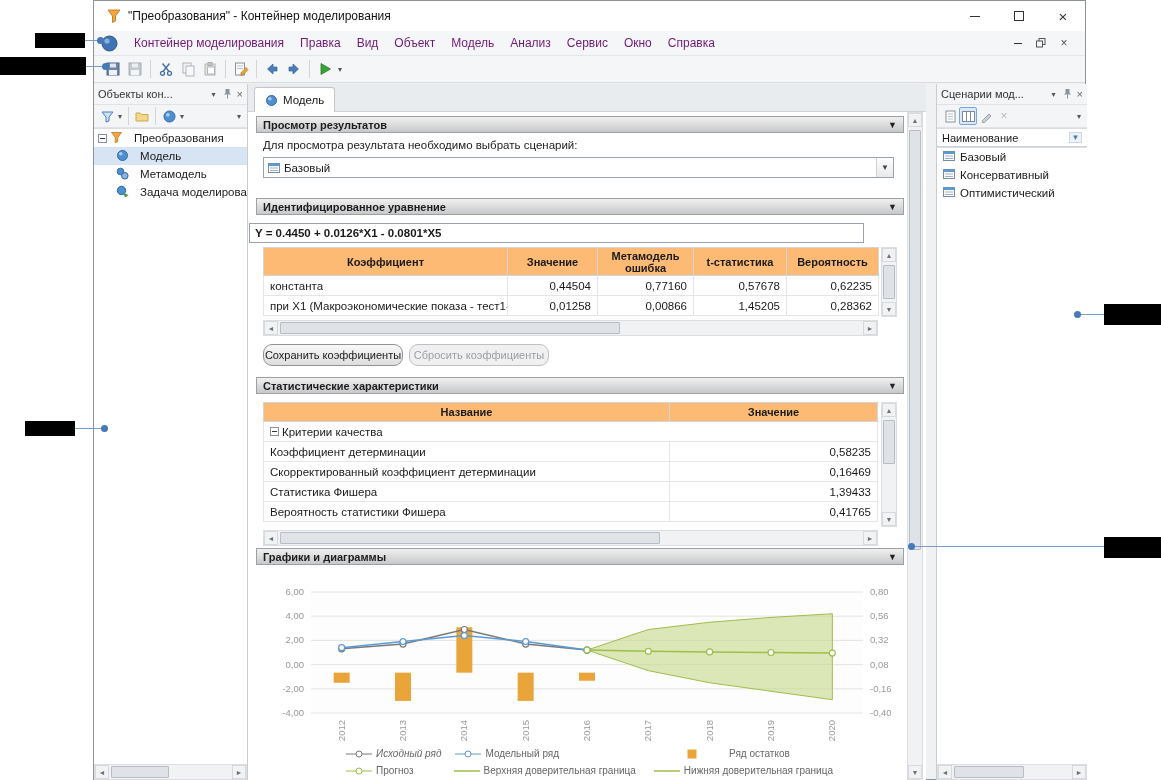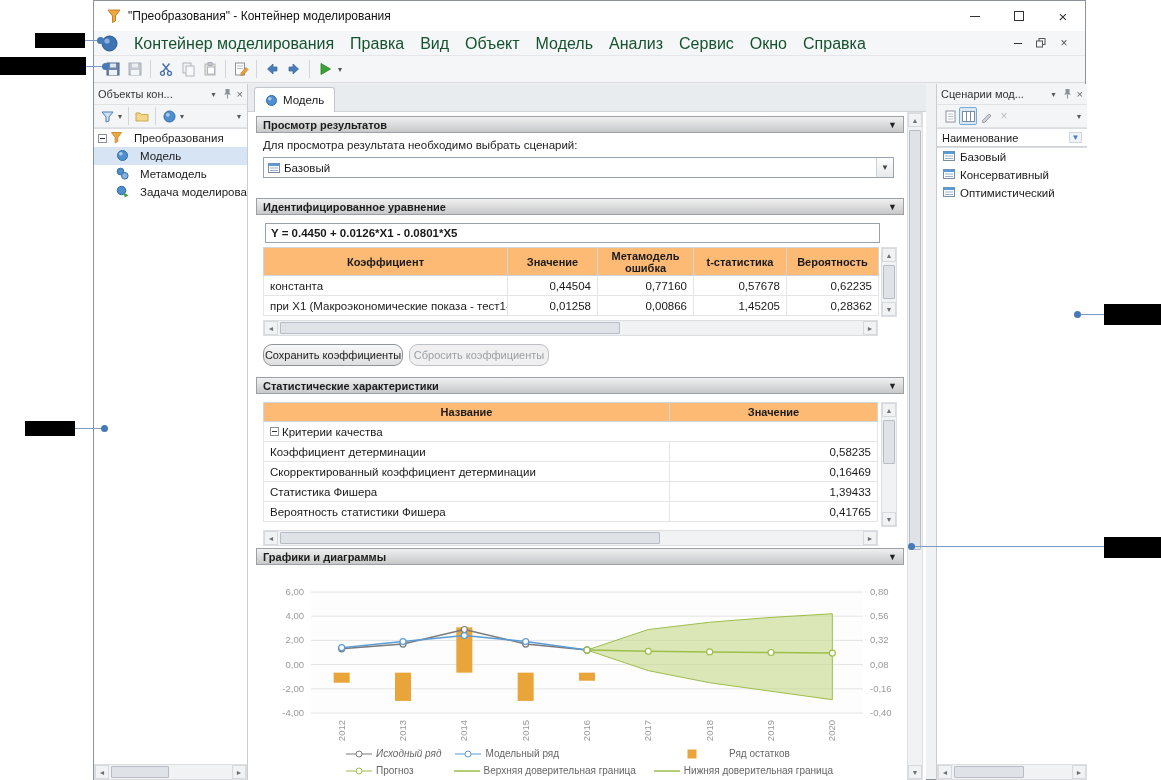--- a/index.html
+++ b/index.html
@@ -8,21 +8,21 @@
 .abs{position:absolute}
 
 #win{position:absolute;left:93px;top:0;width:993px;height:780px;background:#f0f1f3;border:1px solid #8e9299;z-index:1}
 #titlebar{position:absolute;left:0;top:0;width:100%;height:30px;background:#fff;display:flex;align-items:center}
 #titlebar .ttl{font-size:12px;color:#111;margin-left:6px}
 .wbtn{width:44px;height:29px;display:flex;align-items:center;justify-content:center;color:#333}
 .minus-glyph{display:inline-block;width:10px;border-top:1px solid #333}
 .max-glyph{display:inline-block;width:10px;height:10px;border:1px solid #333}
 .x-glyph{font-size:15px;line-height:15px}
 #menubar{position:absolute;left:0;top:30px;width:100%;height:25px;background:#f5f6f8;display:flex;align-items:center;border-bottom:1px solid #e4e6e9}
-.menu-item{padding:0 8px;line-height:25px;font-size:16px;color:#14532d;white-space:nowrap}
+.menu-item{padding:0 8px;line-height:25px;font-size:12px;color:#701a75;white-space:nowrap}
 .mdibtn{width:20px;height:17px;display:flex;align-items:center;justify-content:center;color:#555;margin-right:3px}
 #toolbar{position:absolute;left:0;top:55px;width:100%;height:27px;background:#f5f6f8;border-bottom:1px solid #d8dadd;display:flex;align-items:center;padding-left:8px}
 .tbtn{width:22px;height:22px;display:flex;align-items:center;justify-content:center}
 .vsep{width:1px;height:18px;background:#d2d5d9;margin:0 4px;display:inline-block}
 .caret{font-size:8px;color:#555;padding:0 2px}
 
 .panel{position:absolute;top:83px;height:696px;background:#f4f5f7}
 .panel-header{height:21px;display:flex;align-items:center;padding:0 4px;font-size:11px;color:#333;border-bottom:1px solid #e0e2e6}
 .ph-ic{display:flex;align-items:center;gap:5px;margin-left:auto;color:#666}
 .panel-toolbar{height:23px;display:flex;align-items:center;padding:0 4px;border-bottom:1px solid #e0e2e6}
@@ -299,21 +299,21 @@
               </svg>
             </span>
           <span>Базовый</span>
           <span class="combo-dd">▼</span>
         </div>
 
         <div class="sec-h" style="left:8px;top:86px;width:648px">
           <span>Идентифицированное уравнение</span>
           <span class="collapse">▼</span>
         </div>
-        <div class="eqbox abs" style="left:17px;top:111px;width:615px;height:20px">
+        <div class="eqbox abs" style="left:1px;top:111px;width:615px;height:20px">
           <span>Y = 0.4450 + 0.0126*X1 - 0.0801*X5</span>
         </div>
         <table class="grid abs" style="left:15px;top:135px;width:615px">
           <tbody>
               <tr style="height:28px">
             <th style="width:244px">Коэффициент</th>
             <th style="width:90px">Значение</th>
             <th style="width:96px">Метамодель ошибка</th>
             <th style="width:93px">t-статистика</th>
             <th style="width:92px">Вероятность</th>

